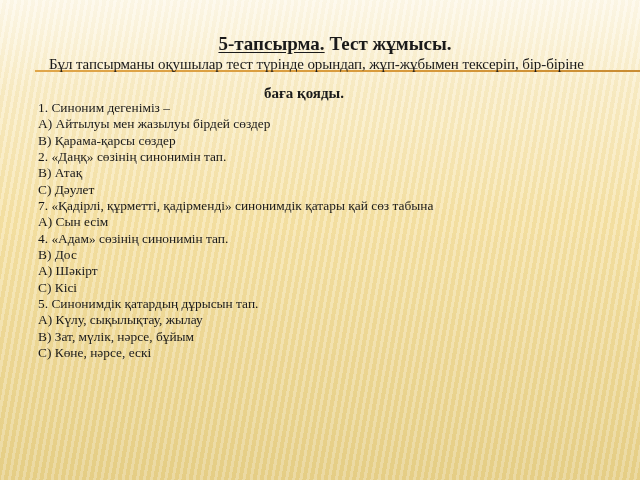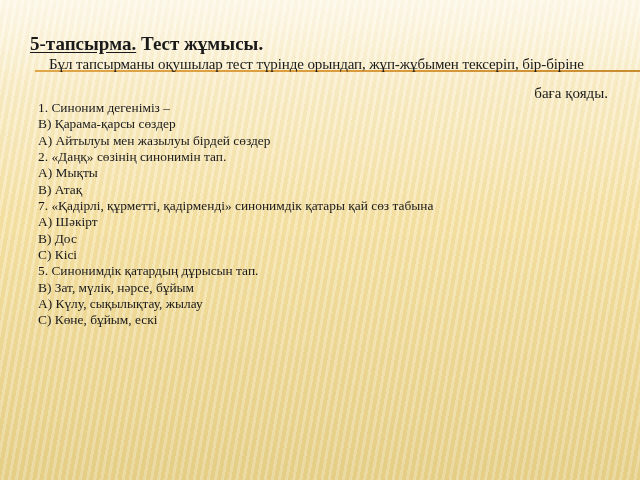--- a/index.html
+++ b/index.html
@@ -21,21 +21,21 @@
     .slide {
       position: absolute;
       left: 0; top: 0;
       width: 640px; height: 480px;
     }
     .title {
       position: absolute;
       left: 0;
       width: 640px;
       top: 32px;
-      text-align: left;
+      text-align: center;
       font-weight: bold;
       font-size: 19px;
       line-height: 24px;
       padding-left: 30px;
       box-sizing: border-box;
     }
     .title .num {
       text-decoration: underline;
       text-underline-offset: 2px;
     }
@@ -54,24 +54,25 @@
       font-size: 15px;
       line-height: 18px;
       white-space: nowrap;
       letter-spacing: -0.1px;
     }
     .intro-line2 {
       position: absolute;
       left: 0;
       width: 608px;
       top: 84px;
-      text-align: right;
+      text-align: center;
       font-size: 15px;
       line-height: 18px;
       padding-left: 0px;
+      font-weight: bold;
     }
     .body {
       position: absolute;
       left: 38px;
       top: 100px;
       width: 470px;
       font-size: 13.4px;
       line-height: 16.35px;
     }
     .line {
@@ -89,32 +90,34 @@
   </div>
 
   <div class="divider"></div>
 
   <div class="intro-line1">Бұл тапсырманы оқушылар тест түрінде орындап, жұп-жұбымен тексеріп, бір-біріне</div>
   <div class="intro-line2">баға қояды.</div>
 
   <div class="body">
 
     <span class="line">1. Синоним дегеніміз –</span>
+    <span class="line">А) Айтылуы мен жазылуы бірдей сөздер</span>
     <span class="line">В) Қарама-қарсы сөздер</span>
-    <span class="line">А) Айтылуы мен жазылуы бірдей сөздер</span>
 
     <span class="line">2. «Даңқ» сөзінің синонимін тап.</span>
-    <span class="line">А) Мықты</span>
     <span class="line">В) Атақ</span>
+    <span class="line">С) Дәулет</span>
 
     <span class="line">7. «Қадірлі, құрметті, қадірменді» синонимдік қатары қай сөз табына</span>
+    <span class="line">А) Сын есім</span>
 
+    <span class="line">4. «Адам» сөзінің синонимін тап.</span>
+    <span class="line">В) Дос</span>
     <span class="line">А) Шәкірт</span>
-    <span class="line">В) Дос</span>
     <span class="line">С) Кісі</span>
 
     <span class="line">5. Синонимдік қатардың дұрысын тап.</span>
+    <span class="line">А) Күлу, сықылықтау, жылау</span>
     <span class="line">В) Зат, мүлік, нәрсе, бұйым</span>
-    <span class="line">А) Күлу, сықылықтау, жылау</span>
-    <span class="line">С) Көне, бұйым, ескі</span>
+    <span class="line">С) Көне, нәрсе, ескі</span>
   </div>
 
 </div>
 
 </body></html>

